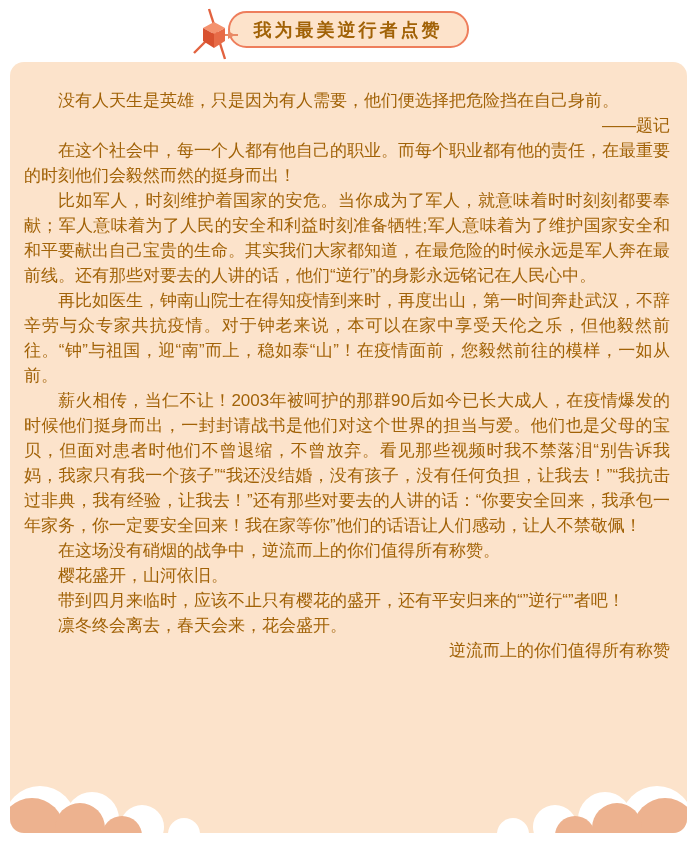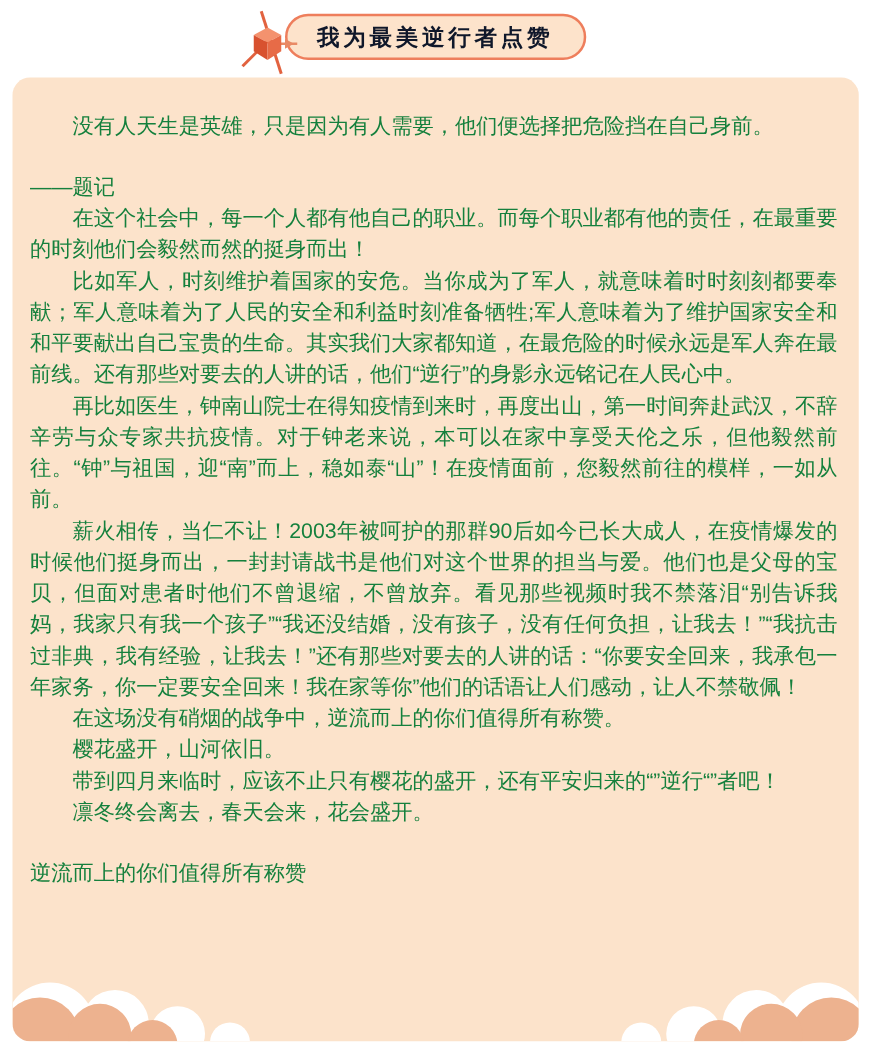--- a/index.html
+++ b/index.html
@@ -15,21 +15,21 @@
   .banner-wrap {
     position: absolute;
     top: 11px; left: 0; right: 0;
     display: flex; justify-content: center;
     z-index: 3;
   }
   .banner-inner { position: relative; }
   .title-pill {
     border: 2px solid #ee7e5c;
     background: #fde3cb;
-    color: #0f172a;
+    color: #a16207;
     border-radius: 999px;
     padding: 8px 24px 7px 24px;
     font-size: 18px;
     font-weight: bold;
     letter-spacing: 3px;
     line-height: 1;
     white-space: nowrap;
   }
   .banner-icon {
     position: absolute;
@@ -45,26 +45,26 @@
     background: #fce3cb;
     border-radius: 14px;
     overflow: hidden;
   }
   .essay-body {
     position: relative;
     z-index: 2;
     padding: 26px 17px 0 14px;
     font-size: 17px;
     line-height: 25px;
-    color: #15803d;
+    color: #a16207;
     text-align: justify;
   }
   .essay-body p { margin: 0; }
   .essay-body p.indent { text-indent: 2em; }
-  .essay-body p.right { text-indent: 0; margin-top: 24px; }
+  .essay-body p.right { text-align: right; text-indent: 0; }
 
   
   .cloud {
     position: absolute;
     bottom: 0;
     width: 235px; height: 66px;
     z-index: 1;
     pointer-events: none;
   }
   .cloud-left  { left: 0; }

